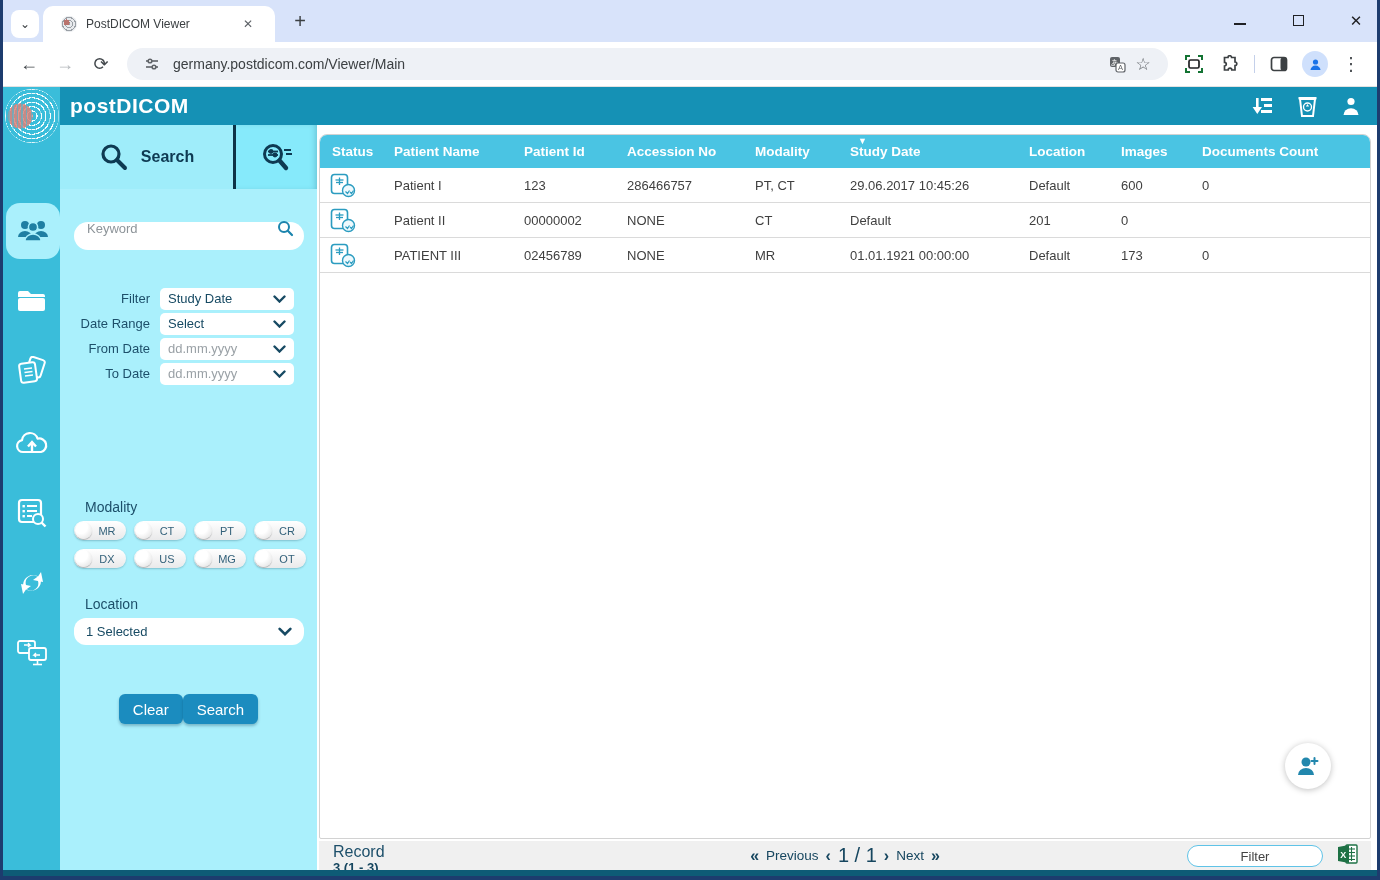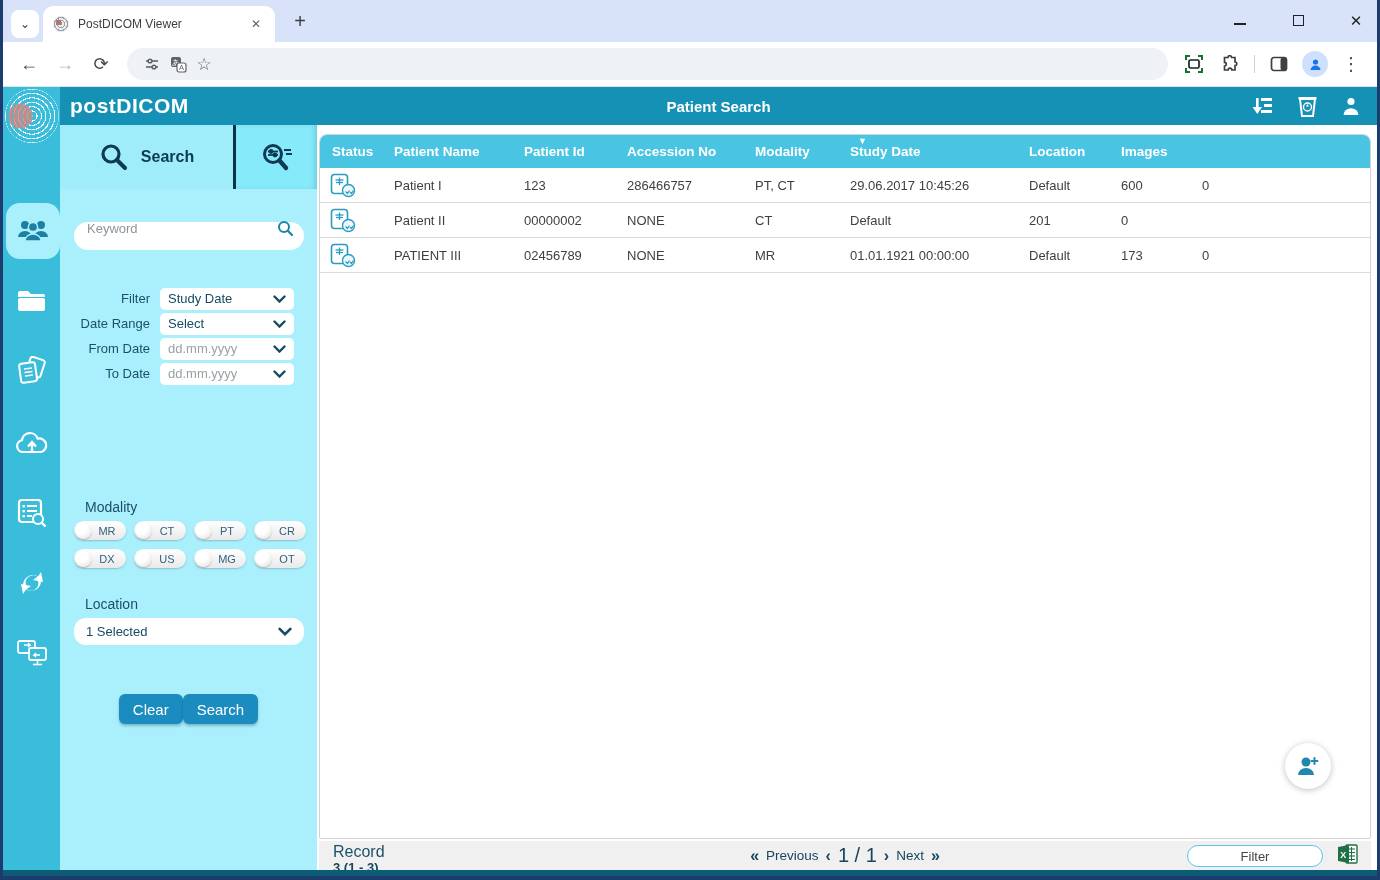--- a/index.html
+++ b/index.html
@@ -2,21 +2,21 @@
 <html><head>
 <meta charset="utf-8">
 <style>
   * { margin:0; padding:0; box-sizing:border-box; }
   body { width:1380px; height:880px; font-family:"Liberation Sans","DejaVu Sans",sans-serif; background:#1d3c6e; }
   .window { width:1380px; height:880px; border-left:3px solid #1d3c6e; border-right:3px solid #1d3c6e; border-bottom:4px solid #1d3c6e; display:flex; flex-direction:column; background:#fff; }
 
   
   .titlebar { height:42px; background:#d8e3fa; display:flex; align-items:flex-end; position:relative; flex:0 0 auto; }
   .tab-list-btn { width:28px; height:28px; margin:0 4px 4px 8px; border-radius:8px; background:#fff; display:flex; align-items:center; justify-content:center; color:#3c4043; font-size:12px; }
-  .chrome-tab { width:232px; height:36px; background:#fff; border-radius:10px 10px 0 0; display:flex; align-items:center; padding:0 10px; position:relative; }
+  .chrome-tab { width:232px; height:36px; background:#fff; border-radius:10px 10px 0 0; display:flex; align-items:center; padding:0 18px; position:relative; }
   .favicon { width:16px; height:16px; border-radius:50%; margin-right:9px;
      background: radial-gradient(circle at 35% 40%, #b9736d 0 3px, transparent 3px), repeating-radial-gradient(circle at 50% 50%, #9aa0a6 0 1px, #e8eaed 1px 3px); }
   .tab-title { font-size:12px; color:#3c4043; flex:1; white-space:nowrap; overflow:hidden; }
   .tab-close { font-size:12px; color:#5f6368; width:18px; height:18px; border-radius:50%; display:flex; align-items:center; justify-content:center; }
   .new-tab-btn { font-size:20px; color:#3c4043; margin:0 0 8px 12px; width:26px; height:26px; display:flex; align-items:center; justify-content:center; }
   .win-controls { position:absolute; right:6px; top:6px; display:flex; gap:28px; align-items:center; }
   .win-min { width:12px; height:1.6px; background:#202124; margin-top:8px; }
   .win-max { width:11px; height:11px; border:1.6px solid #202124; }
   .win-close { font-size:15px; color:#202124; line-height:1; }
   .win-btn { width:30px; height:28px; display:flex; align-items:center; justify-content:center; }
@@ -137,20 +137,21 @@
       <span class="omni-ic">
         <svg width="16" height="16" viewBox="0 0 16 16">
             <g stroke="#5f6368" stroke-width="1.6" fill="none">
               <line x1="2" y1="5" x2="14" y2="5"></line>
               <line x1="2" y1="11" x2="14" y2="11"></line>
               <circle cx="6" cy="5" r="1.8" fill="#fff"></circle>
               <circle cx="10" cy="11" r="1.8" fill="#fff"></circle>
             </g>
           </svg>
       </span>
+      <span class="omni-url">germany.postdicom.com/Viewer/Main</span>
       <span class="omni-ic">
         <svg width="17" height="17" viewBox="0 0 17 17">
             <rect x="1" y="1" width="10" height="10" rx="2" fill="#5f6368"></rect>
             <text x="6" y="9" font-size="8" fill="#fff" text-anchor="middle" font-family="sans-serif">あ</text>
             <rect x="7" y="7" width="9" height="9" rx="2" fill="#fff" stroke="#5f6368" stroke-width="1.2"></rect>
             <text x="11.5" y="14.2" font-size="7.5" fill="#5f6368" text-anchor="middle" font-family="sans-serif">A</text>
           </svg>
       </span>
       <span class="omni-ic" style="font-size:17px;">☆</span>
     </div>
@@ -188,21 +189,20 @@
     <div class="nav-ic">⋮</div>
   </div>
 
   <div class="app">
 
     <div class="side-rail"></div>
     <div class="logo-dot"></div>
 
     <div class="app-header">
       <span class="brand">postDICOM</span>
-      <span class="app-title">Patient Search</span>
       <div class="hdr-icons">
         <span class="hdr-ic">
           <svg width="22" height="20" viewBox="0 0 22 20">
               <g fill="#fff">
                 <rect x="9" y="2" width="11" height="3"></rect>
                 <rect x="12" y="8" width="8" height="3"></rect>
                 <rect x="9" y="14" width="11" height="3"></rect>
                 <path d="M4 2 h2.6 v9 H10 L5.3 18 0.6 11 H4 Z"></path>
               </g>
             </svg>
@@ -425,20 +425,21 @@
         <div class="th">Patient Name</div>
         <div class="th">Patient Id</div>
         <div class="th">Accession No</div>
         <div class="th">Modality</div>
         <div class="th">
             <span class="sort-caret">▼</span>
             <span>Study Date</span>
           </div>
         <div class="th">Location</div>
         <div class="th">Images</div>
+        <div class="th">Documents Count</div>
       </div>
 
       <div class="tgrid trow">
         <div class="td status">
             <svg width="27" height="25" viewBox="0 0 27 25">
               <rect x="1.5" y="1.5" width="16" height="19" rx="3" fill="#fff" stroke="#2b9cc0" stroke-width="1.6"></rect>
               <g stroke="#2b9cc0" stroke-width="1.3">
                 <line x1="9.5" y1="4.5" x2="9.5" y2="12"></line>
                 <line x1="5.5" y1="7" x2="13.5" y2="7"></line>
                 <line x1="6" y1="9.5" x2="13" y2="9.5"></line>

